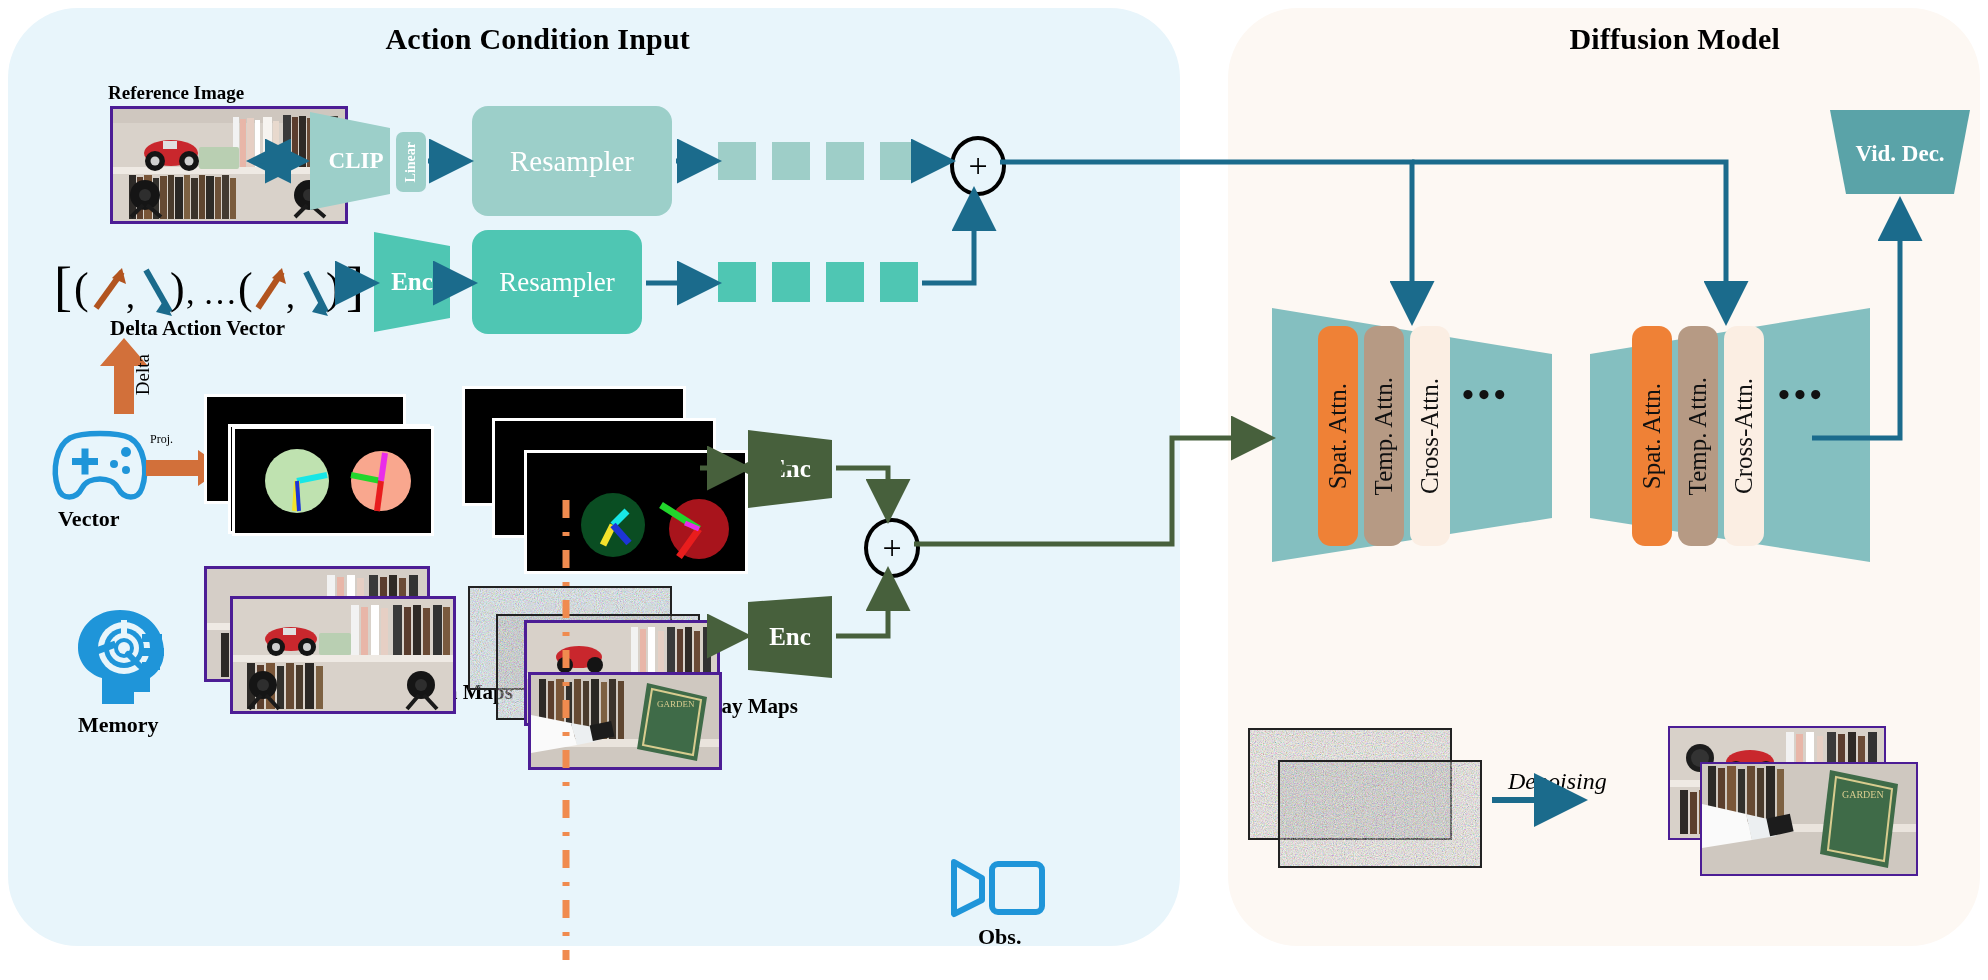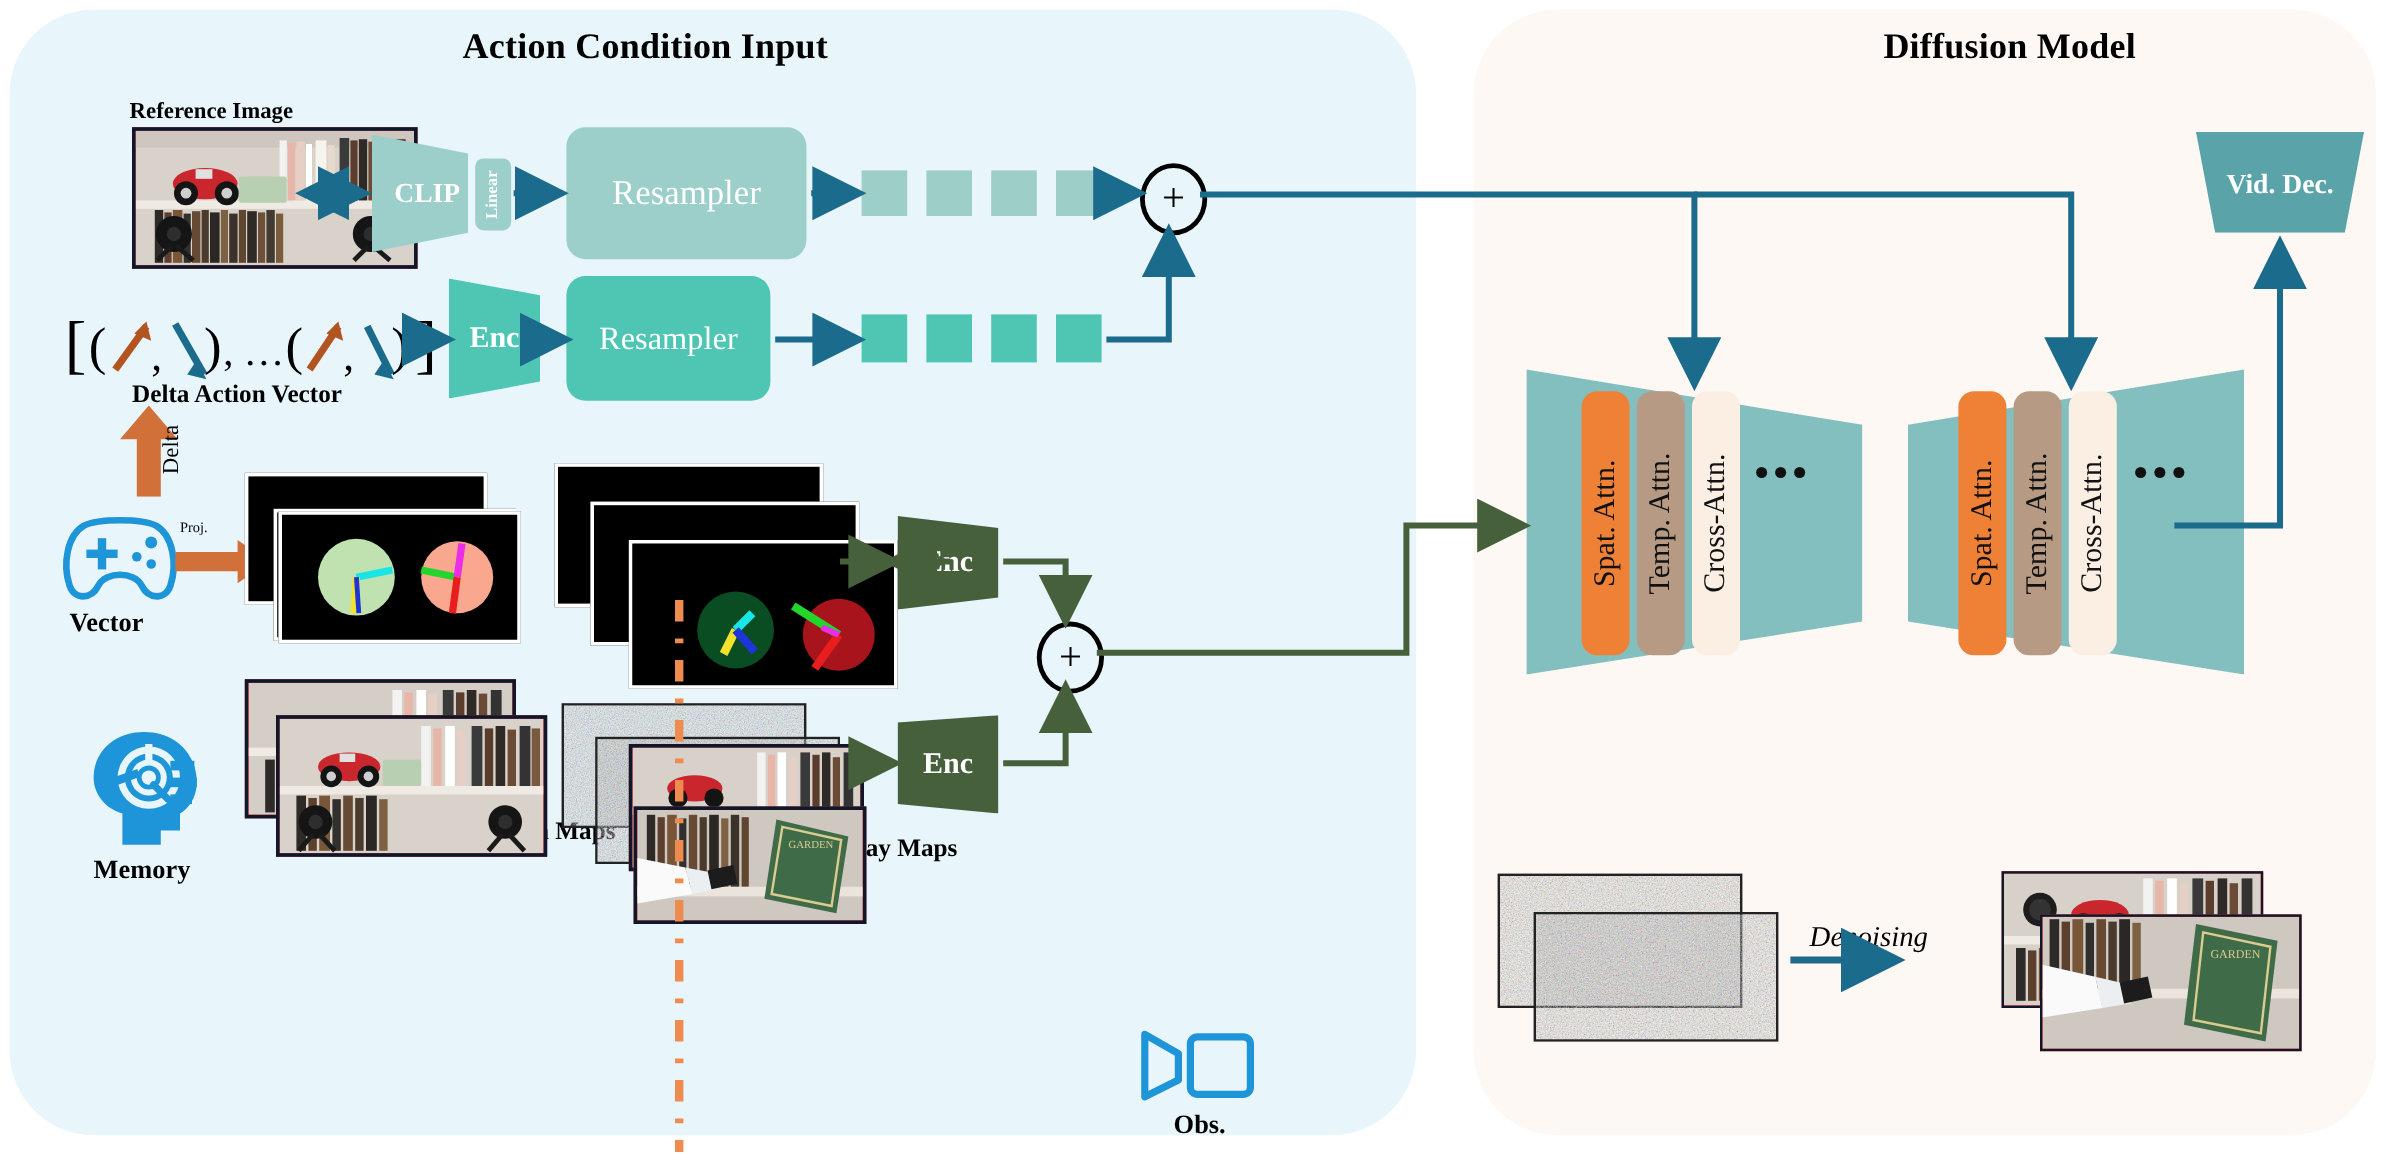--- a/index.html
+++ b/index.html
@@ -9,21 +9,21 @@
   .panel{position:absolute;border-radius:70px;}
   #left-panel{left:8px;top:8px;width:1172px;height:938px;background:#e8f5fb;}
   #right-panel{left:1228px;top:8px;width:752px;height:938px;background:#fdf8f3;}
 
   .ttl{position:absolute;font-weight:bold;font-size:30px;color:#000;
        text-align:right;letter-spacing:0.2px;white-space:nowrap;}
 
   .lbl{position:absolute;font-weight:bold;font-size:20px;color:#000;white-space:nowrap;}
   .lbl-reg{position:absolute;font-size:19px;color:#000;white-space:nowrap;font-weight:normal;}
 
-  .photo{position:absolute;border:3px solid #0f172a;background:#ef4444;overflow:hidden;}
+  .photo{position:absolute;border:3px solid #4c1d95;background:#f9a8d4;overflow:hidden;}
   .blackpane{position:absolute;background:#000;border:3px solid #ffffff;}
 
   .trap{position:absolute;}
   .boxtxt{position:absolute;display:flex;align-items:center;justify-content:center;
           color:#fff;font-weight:bold;}
 
   .tok{position:absolute;}
 
   .plus{position:absolute;border:4px solid #000;border-radius:50%;
         background:#e8f5fb;display:flex;align-items:center;justify-content:center;

